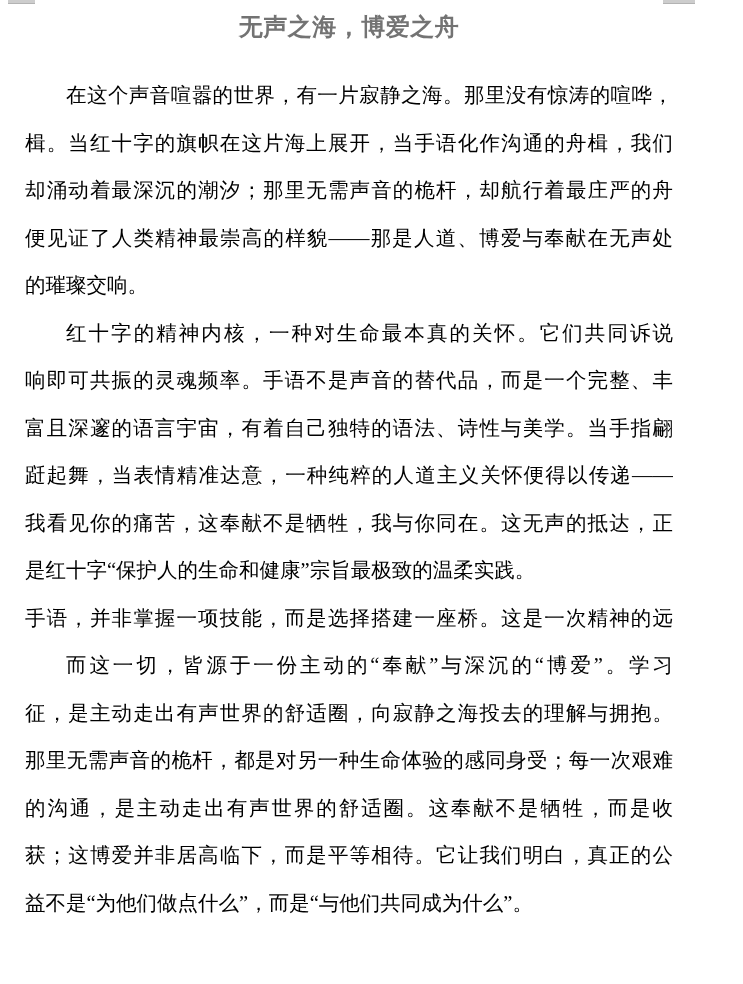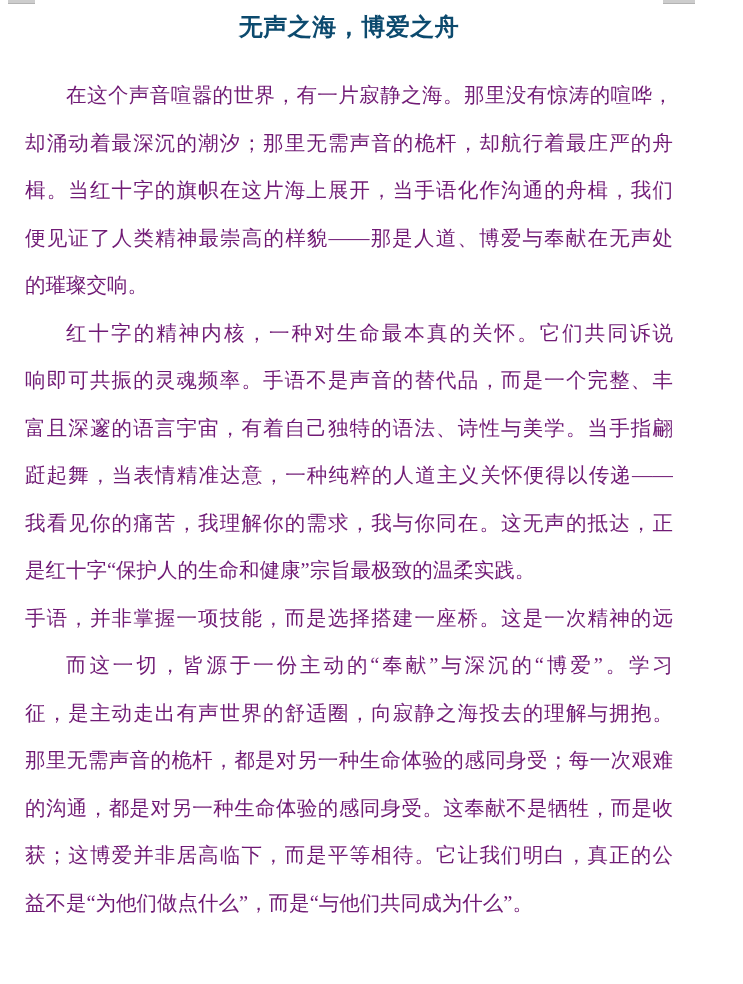--- a/index.html
+++ b/index.html
@@ -30,72 +30,72 @@
     margin: 0 0 0 25px;
     padding-top: 10px;
     width: 648px;
     height: 34px;
     line-height: 34px;
     text-align: center;
     font-family: "Liberation Sans", sans-serif;
     font-weight: bold;
     font-size: 24px;
     letter-spacing: 0.5px;
-    color: #0c4a6e;
+    color: #737373;
   }
 
   .content {
     margin: 28px 0 0 25px;
     width: 648px;
   }
   .paragraph {
     margin: 0;
     padding: 0;
   }
   .line {
     height: 47.5px;
     line-height: 47.5px;
     font-size: 20.5px;
-    color: #701a75;
+    color: #000000;
     text-align: justify;
     text-align-last: justify;
     overflow: hidden;
     white-space: nowrap;
   }
   .line.first { text-indent: 41px; }
   .line.last  { text-align: left; text-align-last: left; }
 </style>
 </head>
 <body>
 
 <div class="page">
   <div class="edge-fragment left"></div>
   <div class="edge-fragment right"></div>
 
   <h1 class="title">无声之海，博爱之舟</h1>
 
   <div class="content" id="content">
       <div class="paragraph">
         <div class="line first">在这个声音喧嚣的世界，有一片寂静之海。那里没有惊涛的喧哗，</div>
+        <div class="line">楫。当红十字的旗帜在这片海上展开，当手语化作沟通的舟楫，我们</div>
         <div class="line">却涌动着最深沉的潮汐；那里无需声音的桅杆，却航行着最庄严的舟</div>
-        <div class="line">楫。当红十字的旗帜在这片海上展开，当手语化作沟通的舟楫，我们</div>
         <div class="line">便见证了人类精神最崇高的样貌——那是人道、博爱与奉献在无声处</div>
         <div class="line last">的璀璨交响。</div>
       </div>
       <div class="paragraph">
         <div class="line first">红十字的精神内核，一种对生命最本真的关怀。它们共同诉说</div>
         <div class="line">响即可共振的灵魂频率。手语不是声音的替代品，而是一个完整、丰</div>
         <div class="line">富且深邃的语言宇宙，有着自己独特的语法、诗性与美学。当手指翩</div>
         <div class="line">跹起舞，当表情精准达意，一种纯粹的人道主义关怀便得以传递——</div>
-        <div class="line">我看见你的痛苦，我理解你的需求，我与你同在。这无声的抵达，正</div>
+        <div class="line">我看见你的痛苦，这奉献不是牺牲，我与你同在。这无声的抵达，正</div>
         <div class="line last">是红十字“保护人的生命和健康”宗旨最极致的温柔实践。</div>
       </div>
       <div class="paragraph">
         <div class="line">手语，并非掌握一项技能，而是选择搭建一座桥。这是一次精神的远</div>
         <div class="line first">而这一切，皆源于一份主动的“奉献”与深沉的“博爱”。学习</div>
         <div class="line">征，是主动走出有声世界的舒适圈，向寂静之海投去的理解与拥抱。</div>
         <div class="line">那里无需声音的桅杆，都是对另一种生命体验的感同身受；每一次艰难</div>
-        <div class="line">的沟通，都是对另一种生命体验的感同身受。这奉献不是牺牲，而是收</div>
+        <div class="line">的沟通，是主动走出有声世界的舒适圈。这奉献不是牺牲，而是收</div>
         <div class="line">获；这博爱并非居高临下，而是平等相待。它让我们明白，真正的公</div>
         <div class="line last">益不是“为他们做点什么”，而是“与他们共同成为什么”。</div>
       </div>
     </div>
 </div>
 
 </body></html>

